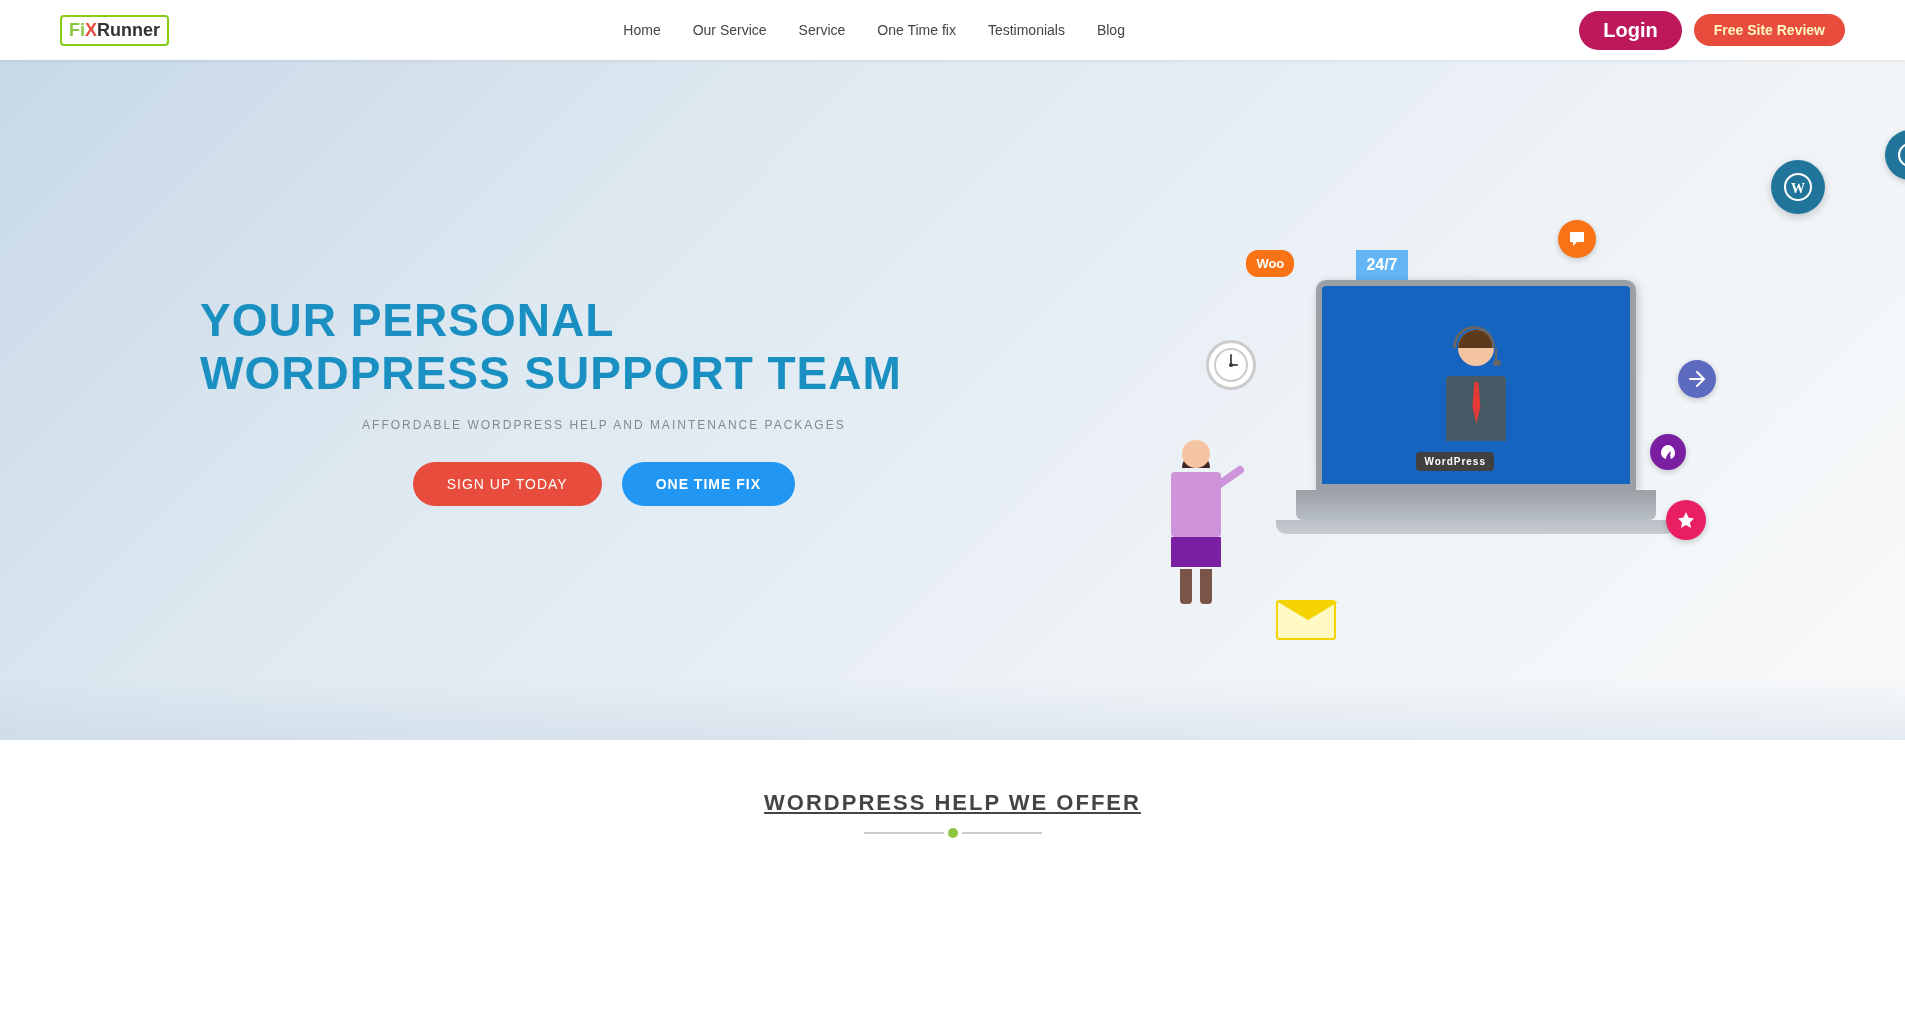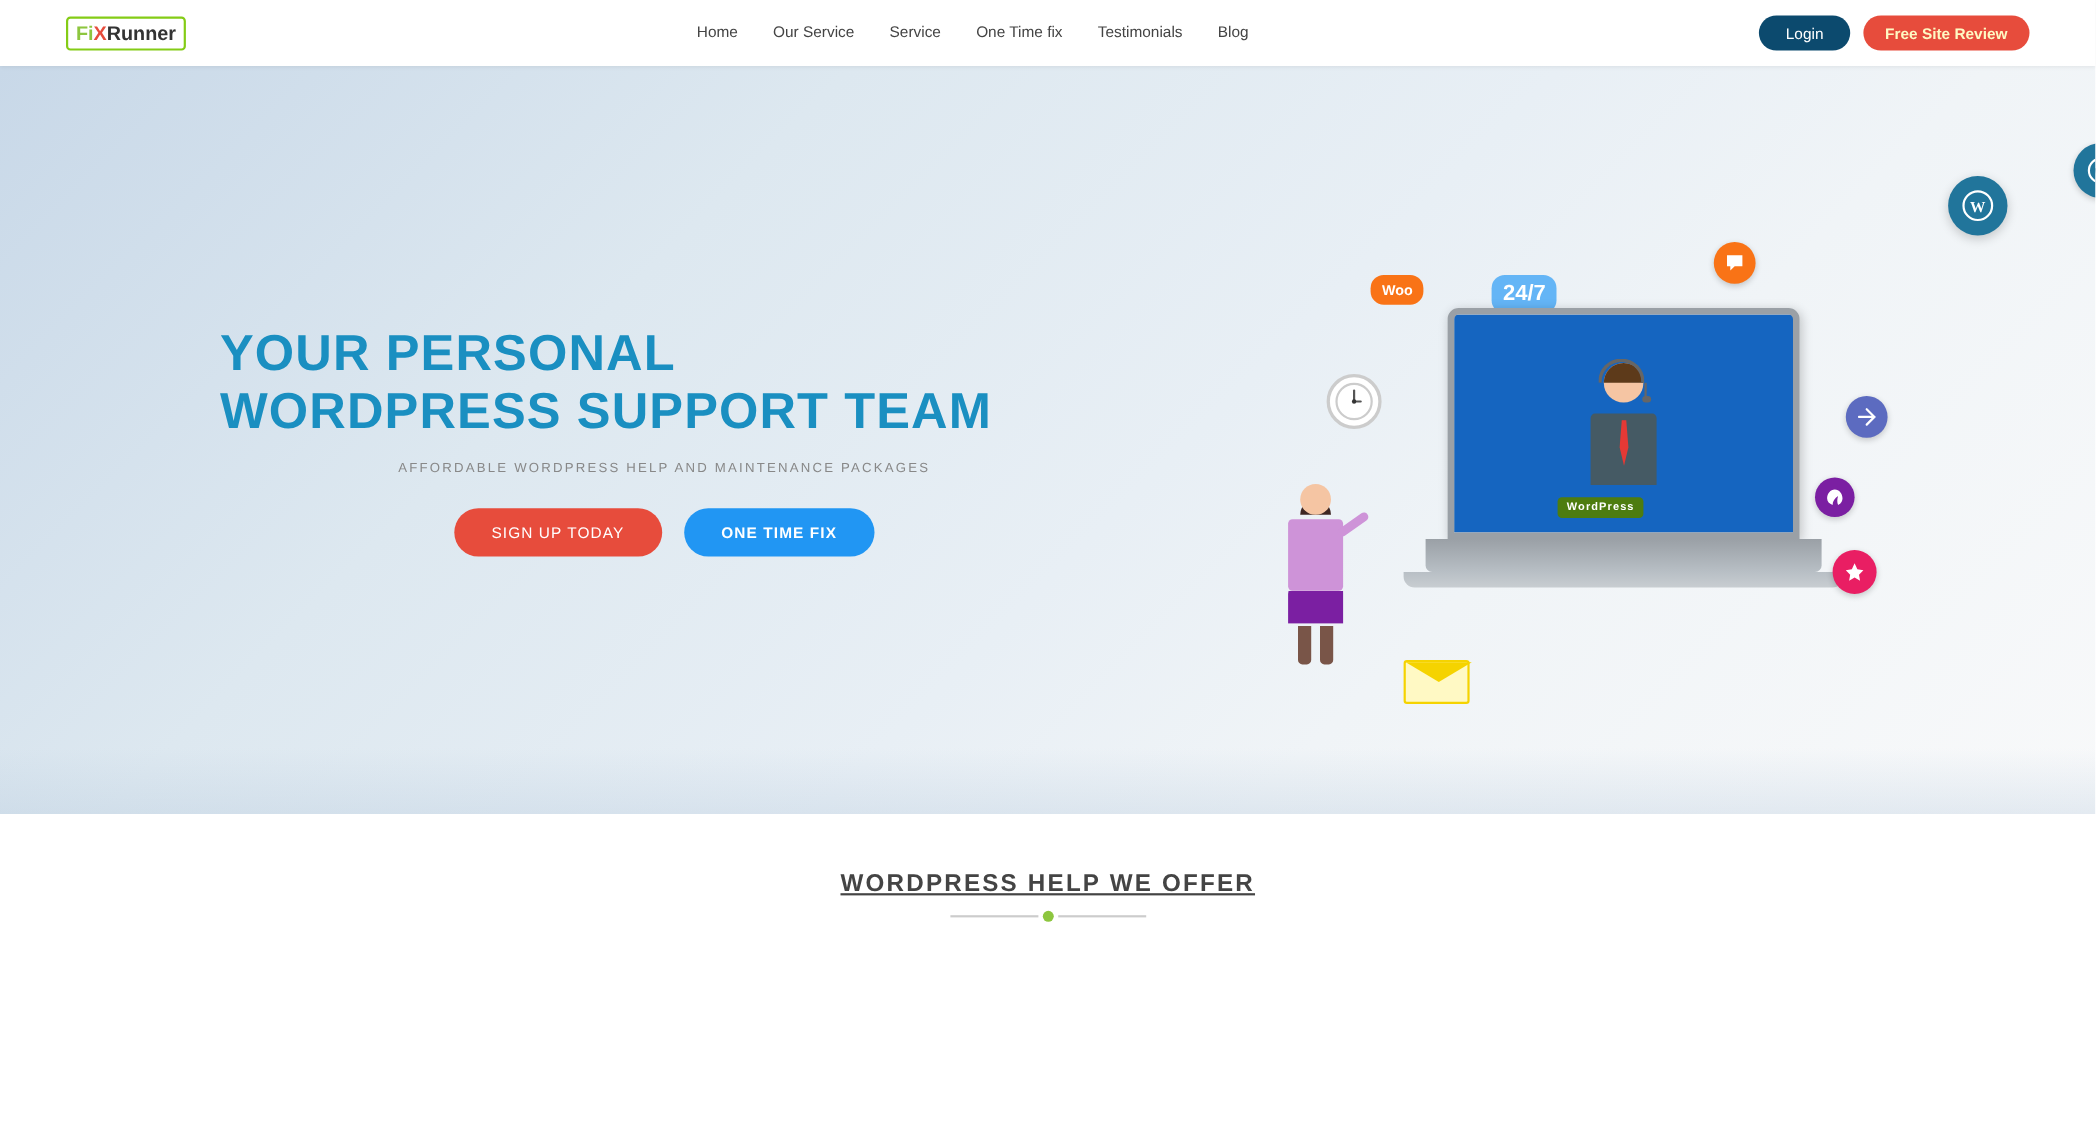--- a/index.html
+++ b/index.html
@@ -45,28 +45,28 @@
       color: #444;
       font-size: 14px;
     }
 
     .nav-actions {
       display: flex;
       align-items: center;
       gap: 12px;
     }
     .btn-login {
-      background: #0c4a6e;
+      background: #be185d;
       color: #fff;
       border: none;
       border-radius: 20px;
       padding: 8px 24px;
-      font-size: 14px;
+      font-size: 20px;
       cursor: pointer;
-      font-weight: 400;
+      font-weight: 700;
     }
     .btn-free {
       background: #e74c3c;
       color: #fef9c3;
       border: none;
       border-radius: 20px;
       padding: 8px 20px;
       font-size: 14px;
       cursor: pointer;
       font-weight: 600;
@@ -208,22 +208,22 @@
     .badge-woo {
       background: #f97316;
       top: 20px;
       left: -60px;
       border-radius: 12px;
     }
     .badge-247 {
       background: #64b5f6;
       top: 20px;
       left: 40px;
-      border-radius: 12px;
-      font-size: 20px;
+      border-radius: 0;
+      font-size: 16px;
     }
 
     
     .float-icon {
       position: absolute;
       width: 40px;
       height: 40px;
       border-radius: 50%;
       display: flex;
       align-items: center;
@@ -461,21 +461,21 @@
               <div style="position:absolute;top:-4px;left:-2px;width:42px;height:22px;border:3px solid #666;border-bottom:none;border-radius:22px 22px 0 0;"></div>
 
               <div style="position:absolute;right:0;top:18px;width:2px;height:14px;background:#666;"></div>
               <div style="position:absolute;right:-4px;top:30px;width:8px;height:6px;background:#666;border-radius:3px;"></div>
             </div>
 
             <div style="width:60px;height:65px;background:#455a64;border-radius:4px 4px 0 0;margin-top:4px;display:flex;justify-content:center;padding-top:6px;">
               <div style="width:10px;height:42px;background:#e53935;clip-path:polygon(30% 0%,70% 0%,90% 60%,50% 100%,10% 60%);"></div>
             </div>
 
-            <div style="position:absolute;bottom:-30px;left:-30px;background:#4d7c0f;color:#fff;font-size:10px;font-weight:700;padding:4px 8px;border-radius:4px;letter-spacing:1px;">
+            <div style="position:absolute;bottom:-30px;left:-30px;background:#404040;color:#fff;font-size:10px;font-weight:700;padding:4px 8px;border-radius:4px;letter-spacing:1px;">
               <span>WordPress</span>
             </div>
           </div>
         </div>
       </div>
 
       <div class="laptop-keyboard"></div>
 
       <div class="laptop-base"></div>
 

